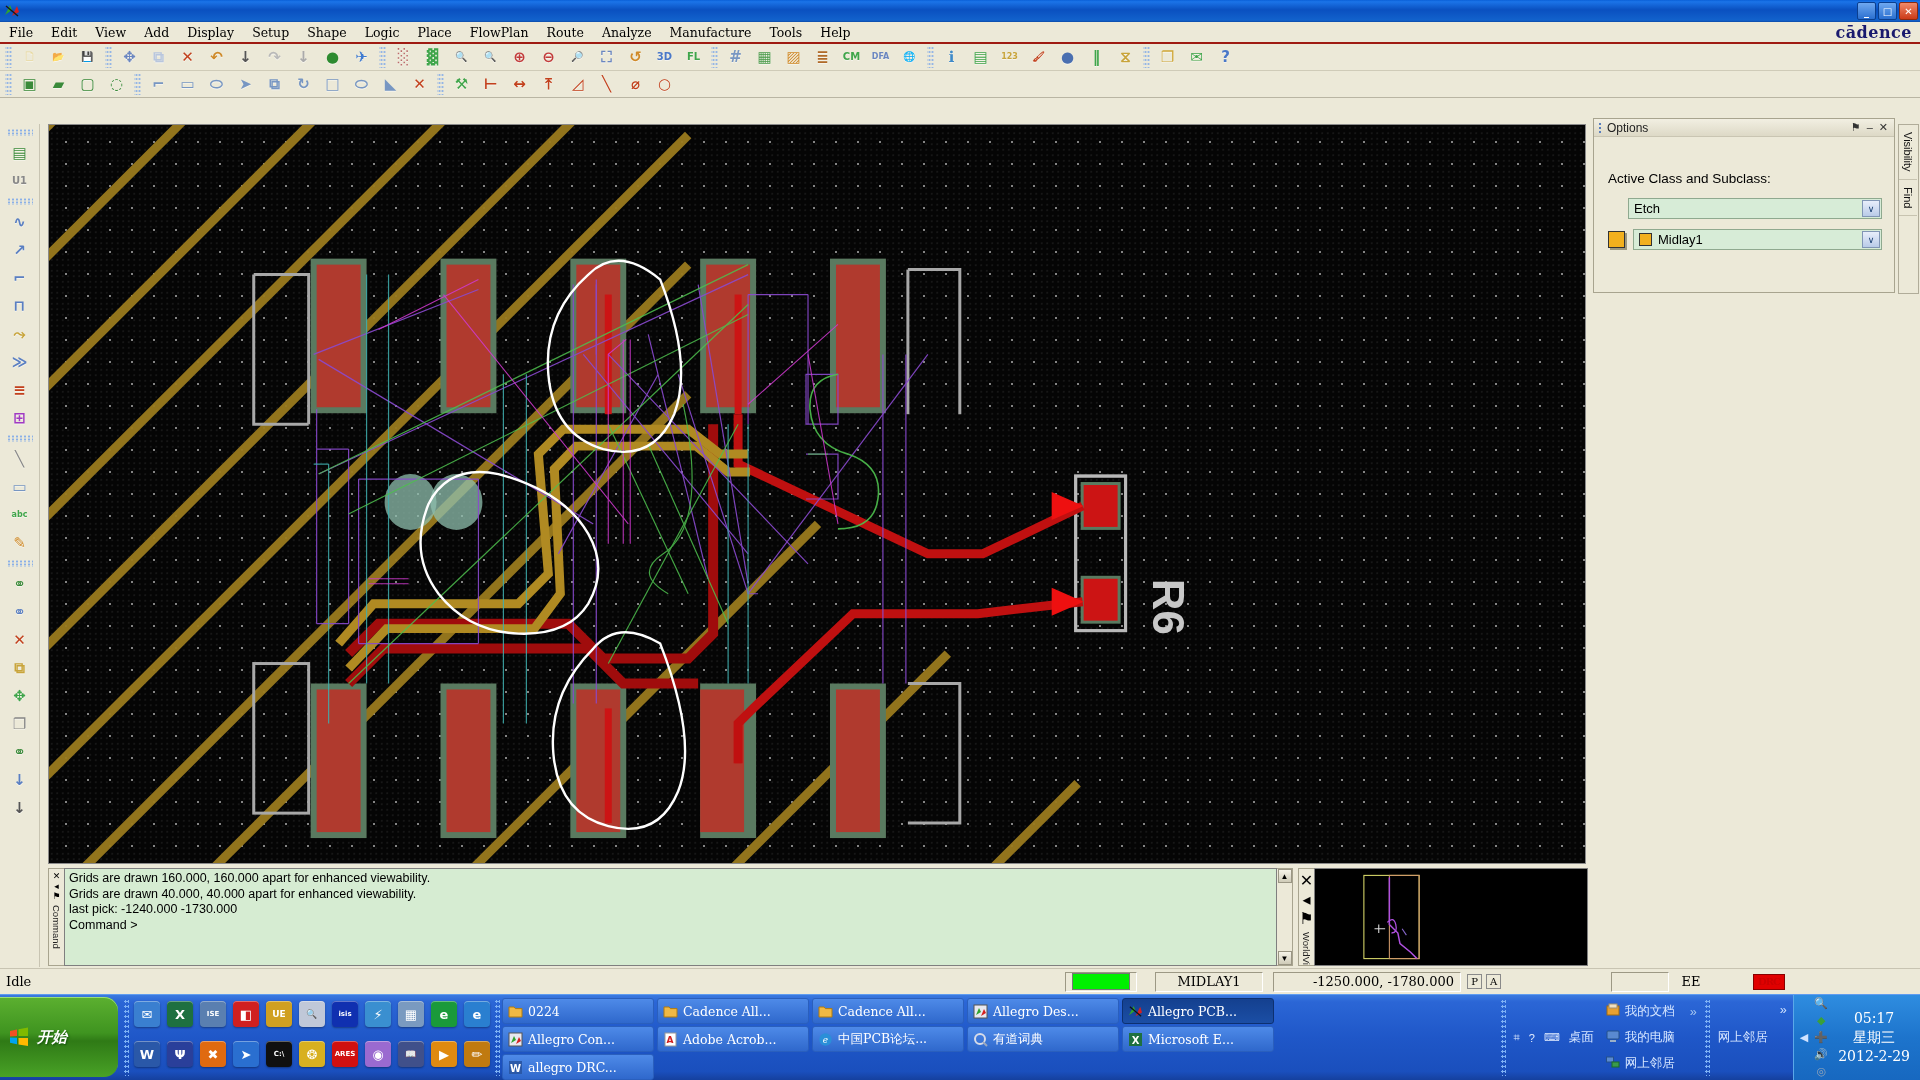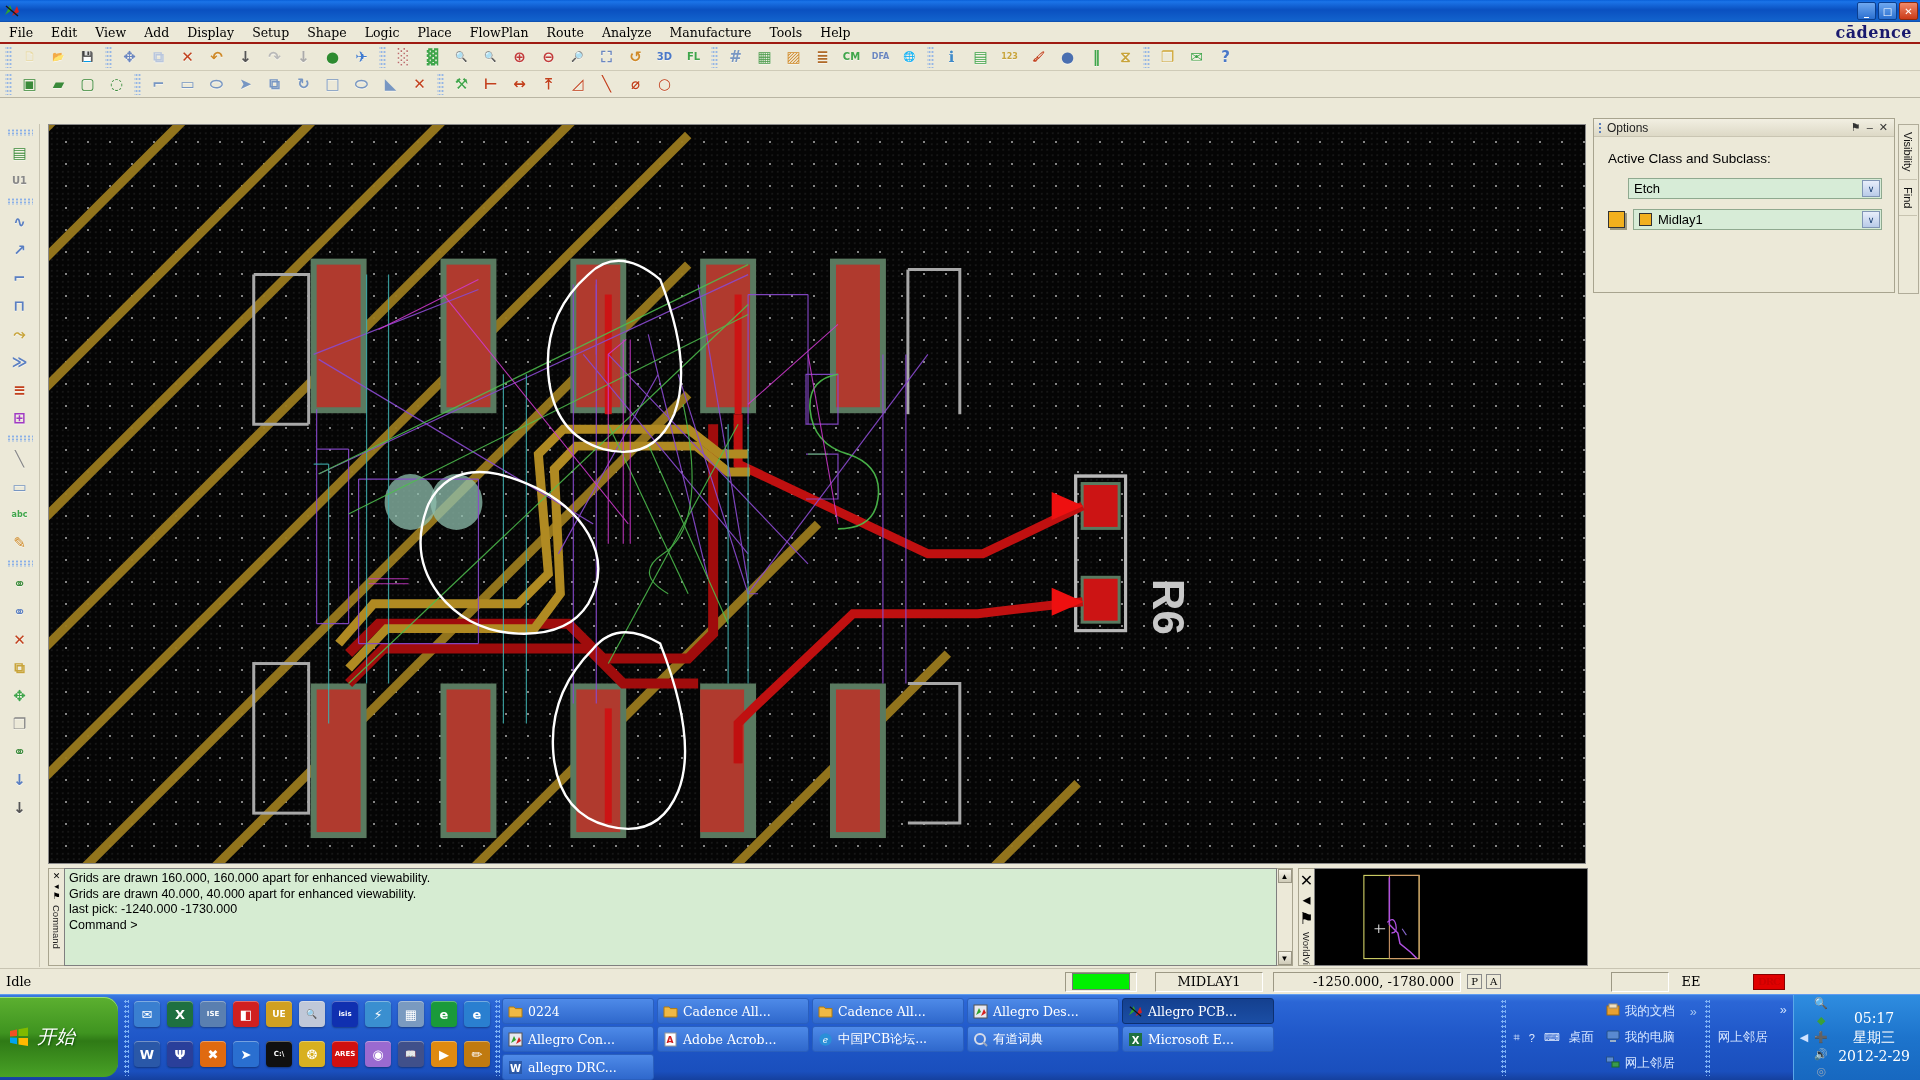--- a/index.html
+++ b/index.html
@@ -70,21 +70,21 @@
   
   #options-panel{ position:absolute; left:1593px; top:118px; width:302px; height:175px;
                   background:#ece9d8; border:1px solid #a8a48f; }
   #options-title{ height:18px; background:linear-gradient(to bottom,#f2efe2,#ddd9c6);
                   display:flex;align-items:center; font-size:12px; padding-left:4px; border-bottom:1px solid #c9c5b2;}
   #options-title .ttl{ margin-left:5px; color:#222; }
   .panel-dots{ width:4px;height:11px;
      background-image:radial-gradient(circle,#5a7fbe 1px,transparent 1.1px); background-size:4px 4px;}
   #options-title .tbtns{ margin-left:auto; display:flex; gap:6px; padding-right:6px; font-size:11px; color:#333;}
   #options-body{ padding:14px 12px 0 14px; }
-  .opt-label{ font-size:13.5px; color:#000; margin-bottom:12px; }
+  .opt-label{ font-size:13.5px; color:#000; margin-bottom:12px;margin-top:20px; }
   .combo-row{ display:flex; align-items:center; margin-bottom:10px; padding-left:20px;}
   .swatch-out{ width:17px;height:17px; background:#f2b01e; border:1px solid #333;
                box-shadow:2px 2px 0 #9c9880; margin-right:8px;}
   .combo{ flex:1; height:21px; background:#d7ecd7; border:1px solid #8fa98f;
           display:flex; align-items:center; font-size:13px; padding-left:5px; position:relative;}
   .combo .inner-swatch{ width:13px;height:13px; background:#f2b01e; border:1px solid #333; margin-right:6px;}
   .combo .arrow{ position:absolute; right:1px; top:1px; width:18px; height:17px;
         background:linear-gradient(to bottom,#e8eefb,#b9cbe8); border:1px solid #8196b5;
         display:flex;align-items:center;justify-content:center; font-size:9px; color:#123a6e;}
 
@@ -129,21 +129,21 @@
 
   
   #taskbar{ position:absolute; left:0; top:994px; width:1920px; height:86px;
             background:linear-gradient(to bottom,#3b7ae0 0%,#2b66d6 8%,#1f57c8 50%,#1a4fbd 90%,#15409e 100%);
             border-top:1px solid #5f9cf0; display:flex; align-items:stretch; }
   #startbtn{ width:118px; margin:2px 4px 3px 0;
      background:linear-gradient(to bottom,#5cb030 0%,#3f9420 45%,#2f7a16 55%,#49a226 100%);
      border-radius:0 14px 14px 0; display:flex;align-items:center; padding-left:8px;
      box-shadow:inset 0 1px 0 #9ade76;}
   #startbtn .flag{ width:22px;height:20px; margin-right:7px; position:relative;}
-  #startbtn .lbl{ color:#fff; font-size:19px; font-weight:normal; font-style:italic;
+  #startbtn .lbl{ color:#fff; font-size:15px; font-weight:bold; font-style:italic;
                   text-shadow:1px 1px 2px #12500a;}
   .tb-sep{ width:5px; margin:4px 2px; background-image:radial-gradient(circle,#7fb2f5 1px,transparent 1.2px);
            background-size:3px 5px;}
   #quicklaunch{ display:grid; grid-template-rows:1fr 1fr; grid-auto-flow:column; padding:3px 0; gap:1px;}
   .ql-ico{ width:32px;height:32px; display:flex;align-items:center;justify-content:center;}
   #task-items{ display:grid; grid-template-columns:repeat(5,152px); grid-template-rows:repeat(3,26px);
                gap:2px 3px; padding:3px 0; grid-auto-flow:row; }
   .task{ background:linear-gradient(to bottom,#4e8ae8,#2f68cc); border:1px solid #2a5fbd;
          border-radius:3px; display:flex;align-items:center; padding:0 5px; gap:5px;
          color:#fff; font-size:12.5px; font-family:"DejaVu Serif",serif; overflow:hidden; white-space:nowrap;}

